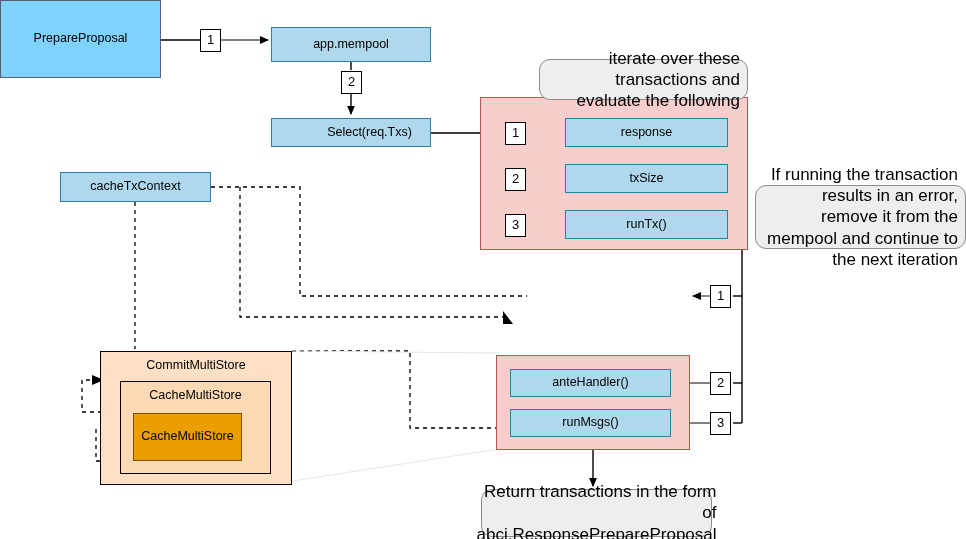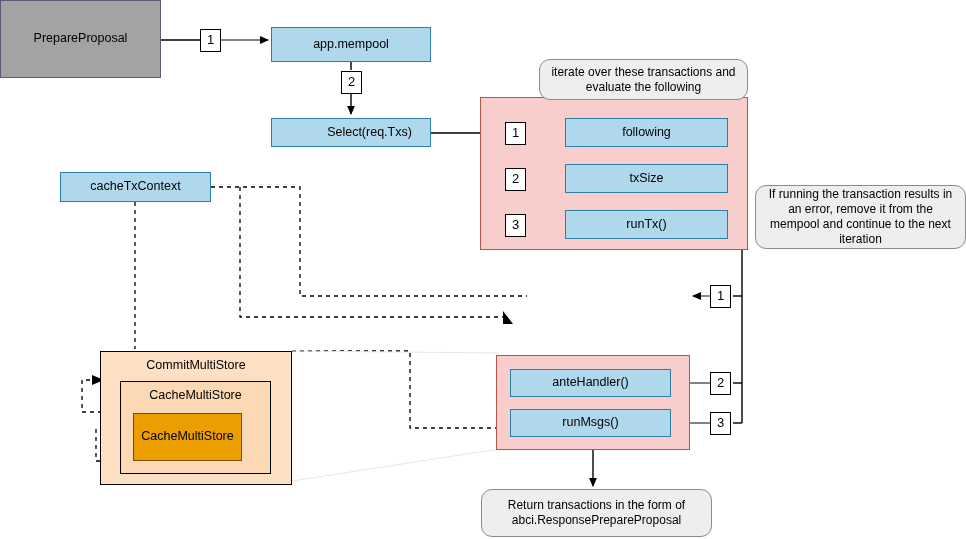--- a/index.html
+++ b/index.html
@@ -21,29 +21,29 @@
     align-items:center;
     justify-content:center;
     text-align:center;
     font-size:12.5px;
     color:#000000;
     line-height:1.25;
     z-index:3;
   }
 
   
-  .purple{background:#a3a3a3;border:1px solid #5b5b77;}
+  .purple{background:#7dd3fc;border:1px solid #5b5b77;}
   .blue{background:#b0d8ec;border:1px solid #2d7fa6;}
   .pink{background:#f8cecc;border:1px solid #b85450;}
   .peach{background:#fde0c4;border:1px solid #000000;}
   .peach2{background:#fbd9b4;border:1px solid #000000;}
   .orange{background:#eb9e00;border:1px solid #7f5000;}
   .callout{
     background:#eeeeee;border:1px solid #8c8c8c;border-radius:11px;
-    padding:4px 7px;font-size:12px;
+    padding:4px 7px;font-size:17px;text-align:right;
   }
   .marker{
     background:#ffffff;border:1.4px solid #000000;
     font-size:13px;width:21px;height:23px;z-index:6;
   }
 
   
   .labeltop{align-items:flex-start;padding-top:6px;}
 
   .group-pink{z-index:2;}
@@ -155,21 +155,21 @@
     <span>1</span>
   </div>
   <div class="node marker" style="left:505px;top:168px;">
     <span>2</span>
   </div>
   <div class="node marker" style="left:505px;top:214px;">
     <span>3</span>
   </div>
 
   <div class="node blue blue-inner" style="left:565px;top:118px;width:163px;height:29px;">
-    <span>following</span>
+    <span>response</span>
   </div>
   <div class="node blue blue-inner" style="left:565px;top:164px;width:163px;height:29px;">
     <span>txSize</span>
   </div>
   <div class="node blue blue-inner" style="left:565px;top:210px;width:163px;height:29px;">
     <span>runTx()</span>
   </div>
 
   <div class="node callout" style="left:755px;top:185px;width:211px;height:64px;z-index:7;">
     <span>If running the transaction results in an error, remove it from the mempool and continue to the next iteration</span>

